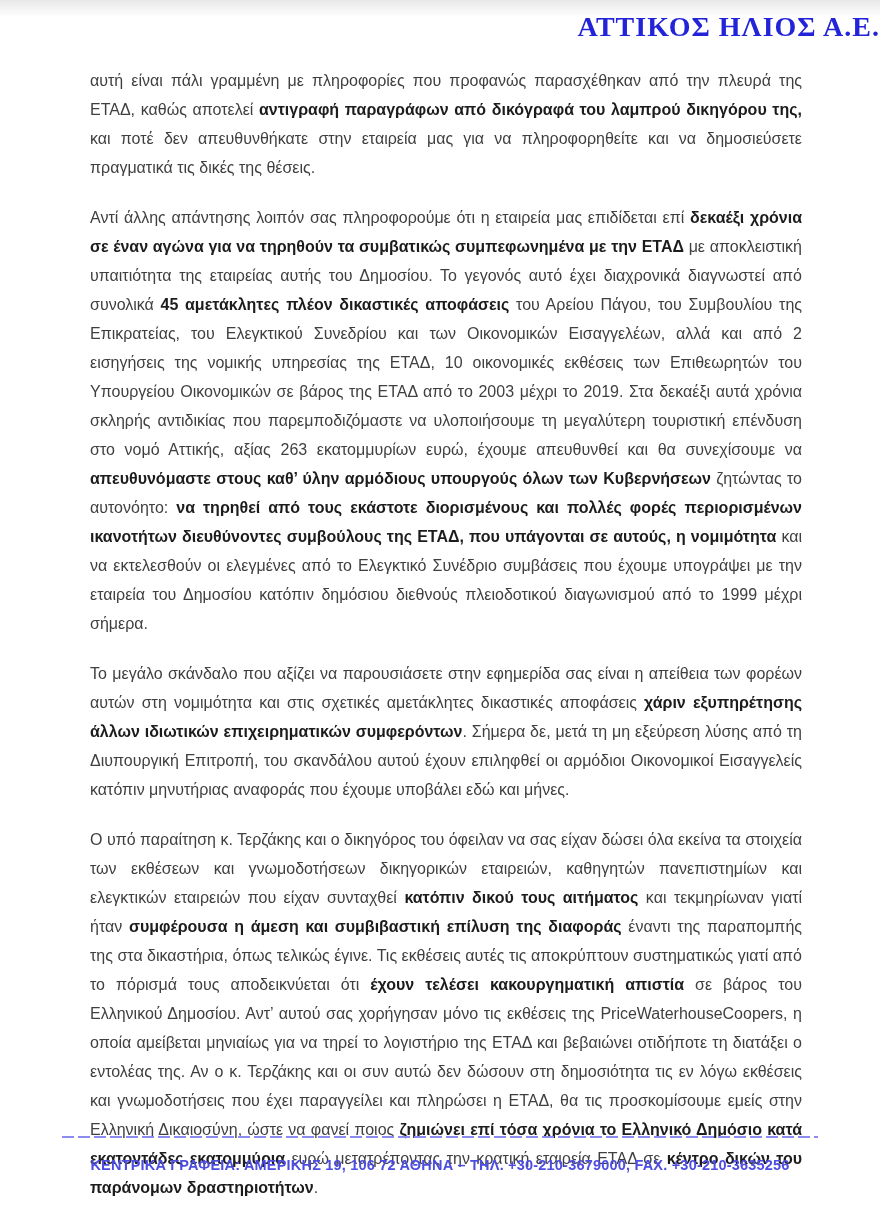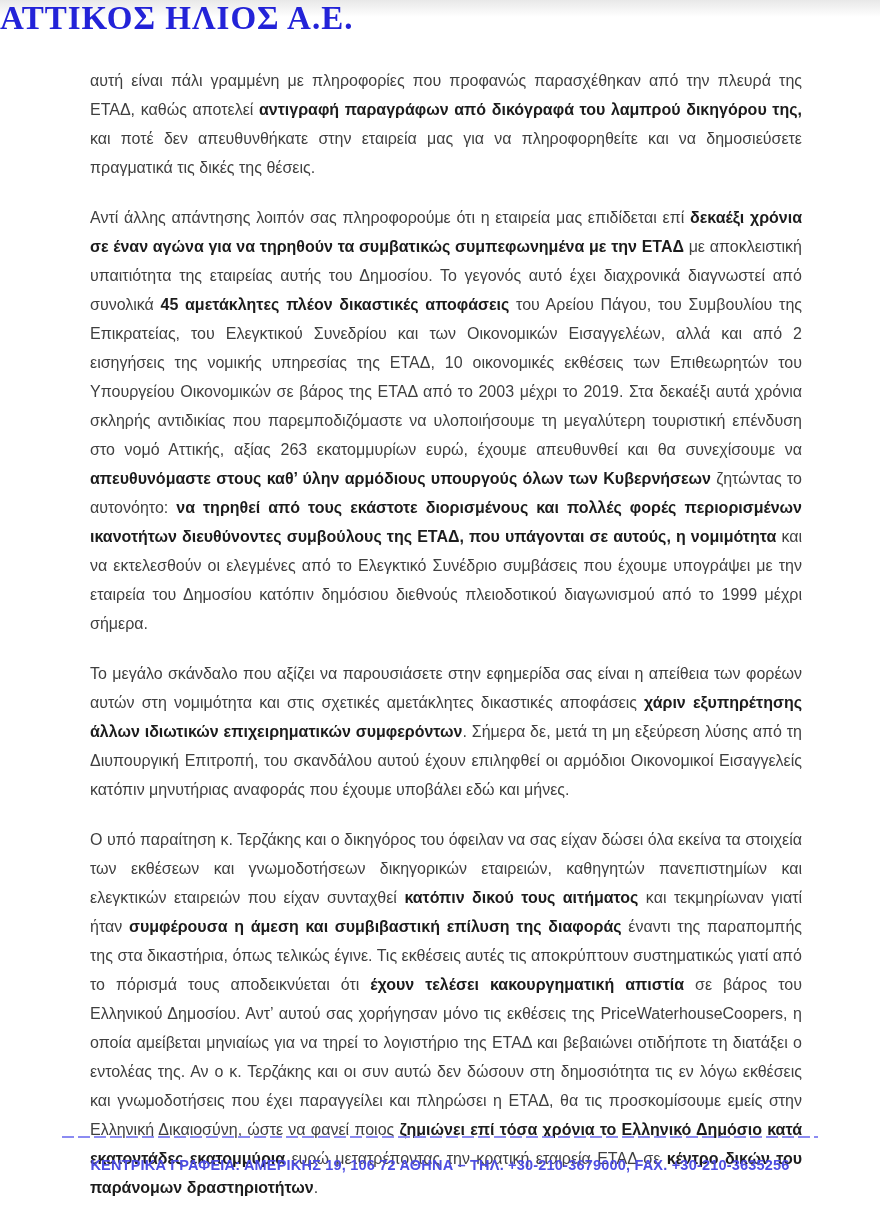--- a/index.html
+++ b/index.html
@@ -13,25 +13,25 @@
   body{
     width:880px;height:1218px;position:relative;overflow:hidden;
     font-family:"Liberation Sans","DejaVu Sans",sans-serif;
   }
   .top-shading{
     position:absolute;top:0;left:0;right:0;height:17px;
     background:linear-gradient(#e8e8e8,#ffffff);
   }
   .company-title{
     position:relative;
-    margin:0;
-    text-align:left;
+    margin:0;padding-top:11px;
+    text-align:right;
     font-family:"Liberation Serif","DejaVu Serif",serif;
     font-weight:bold;
-    font-size:33px;
+    font-size:28px;
     letter-spacing:1px;
     color:var(--title-color);
   }
   .letter-body{
     position:absolute;top:66px;left:78px;right:78px;
     color:var(--body-color);
     font-size:16px;
     line-height:29px;
     text-align:justify;
   }

